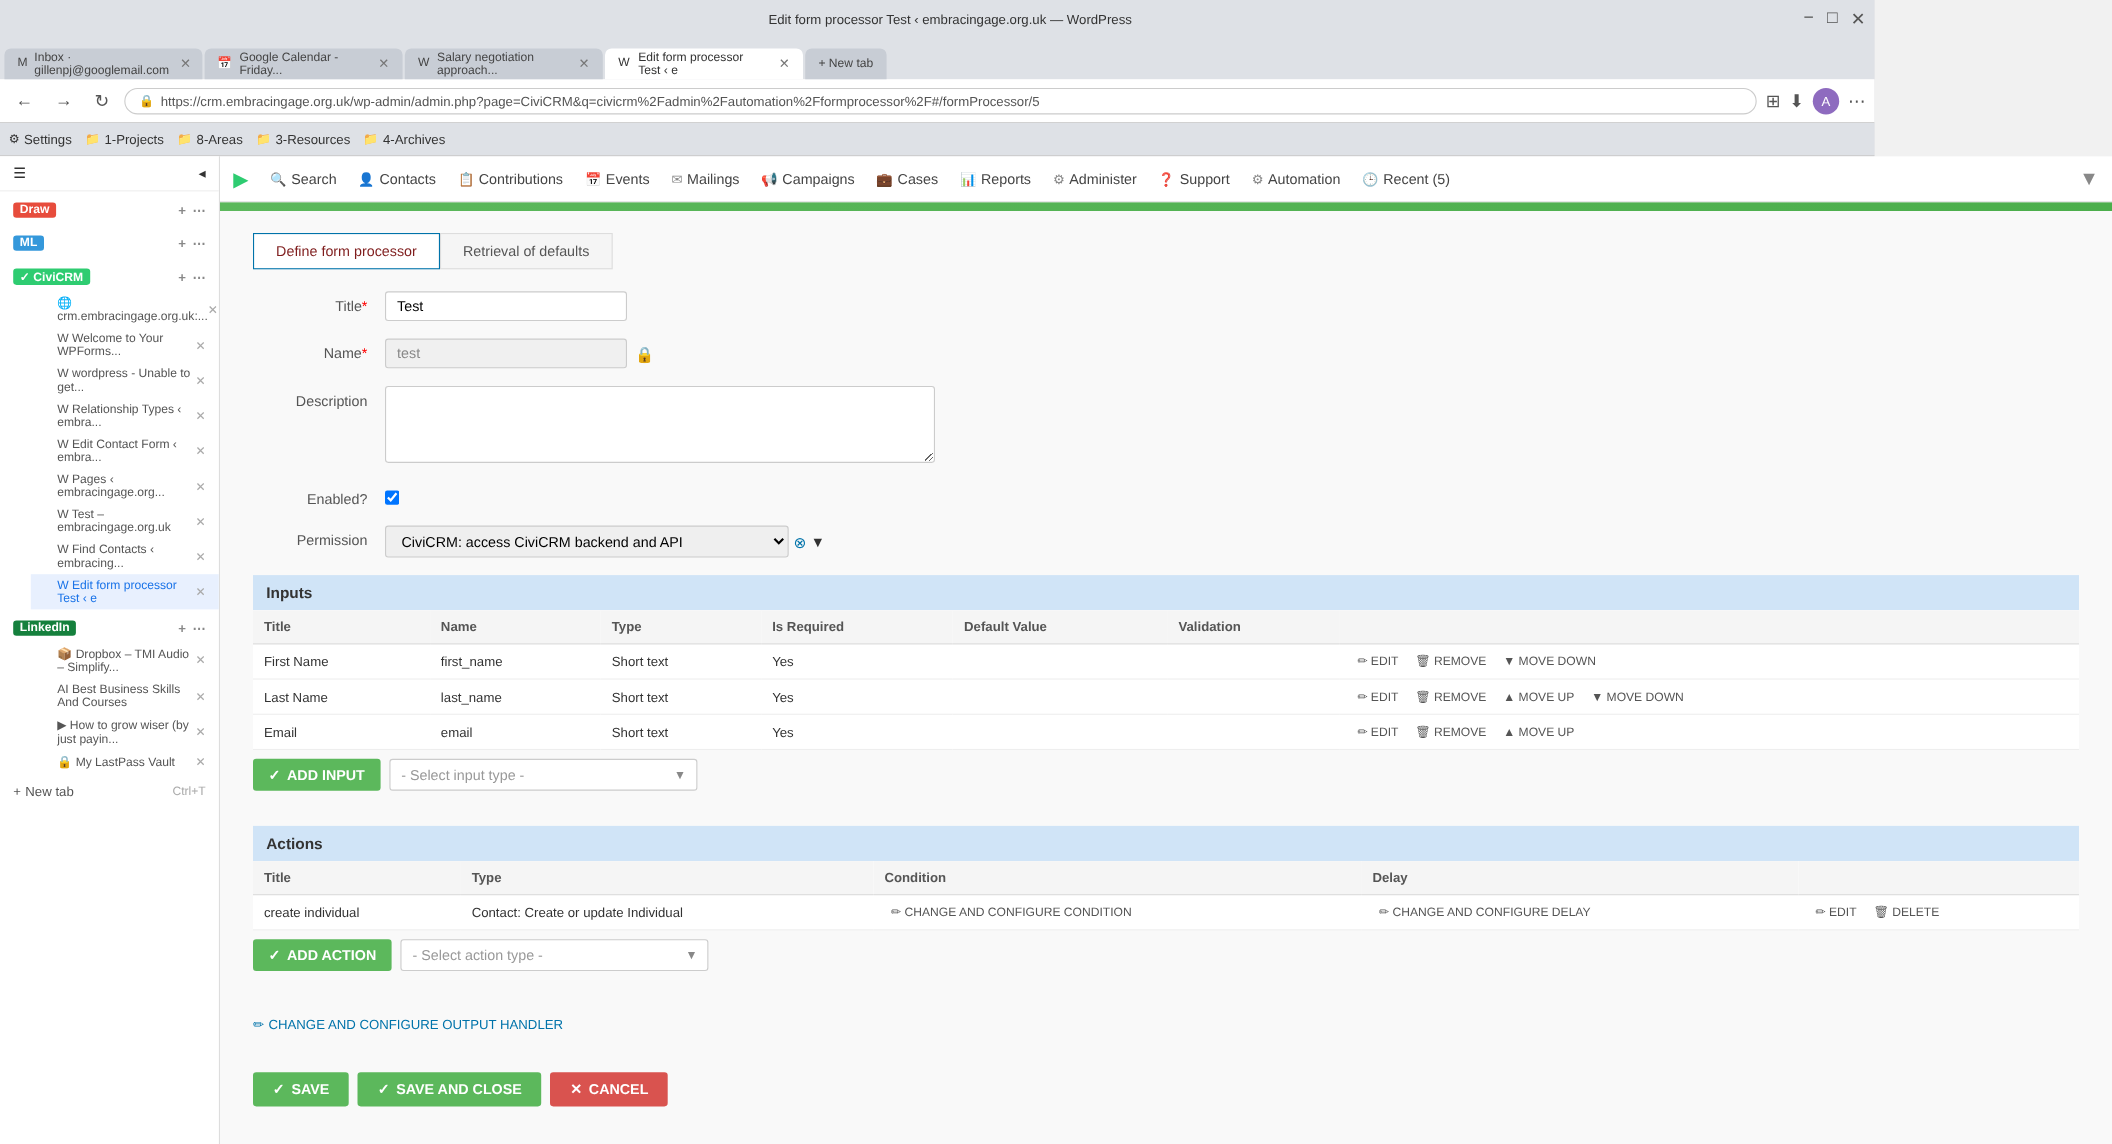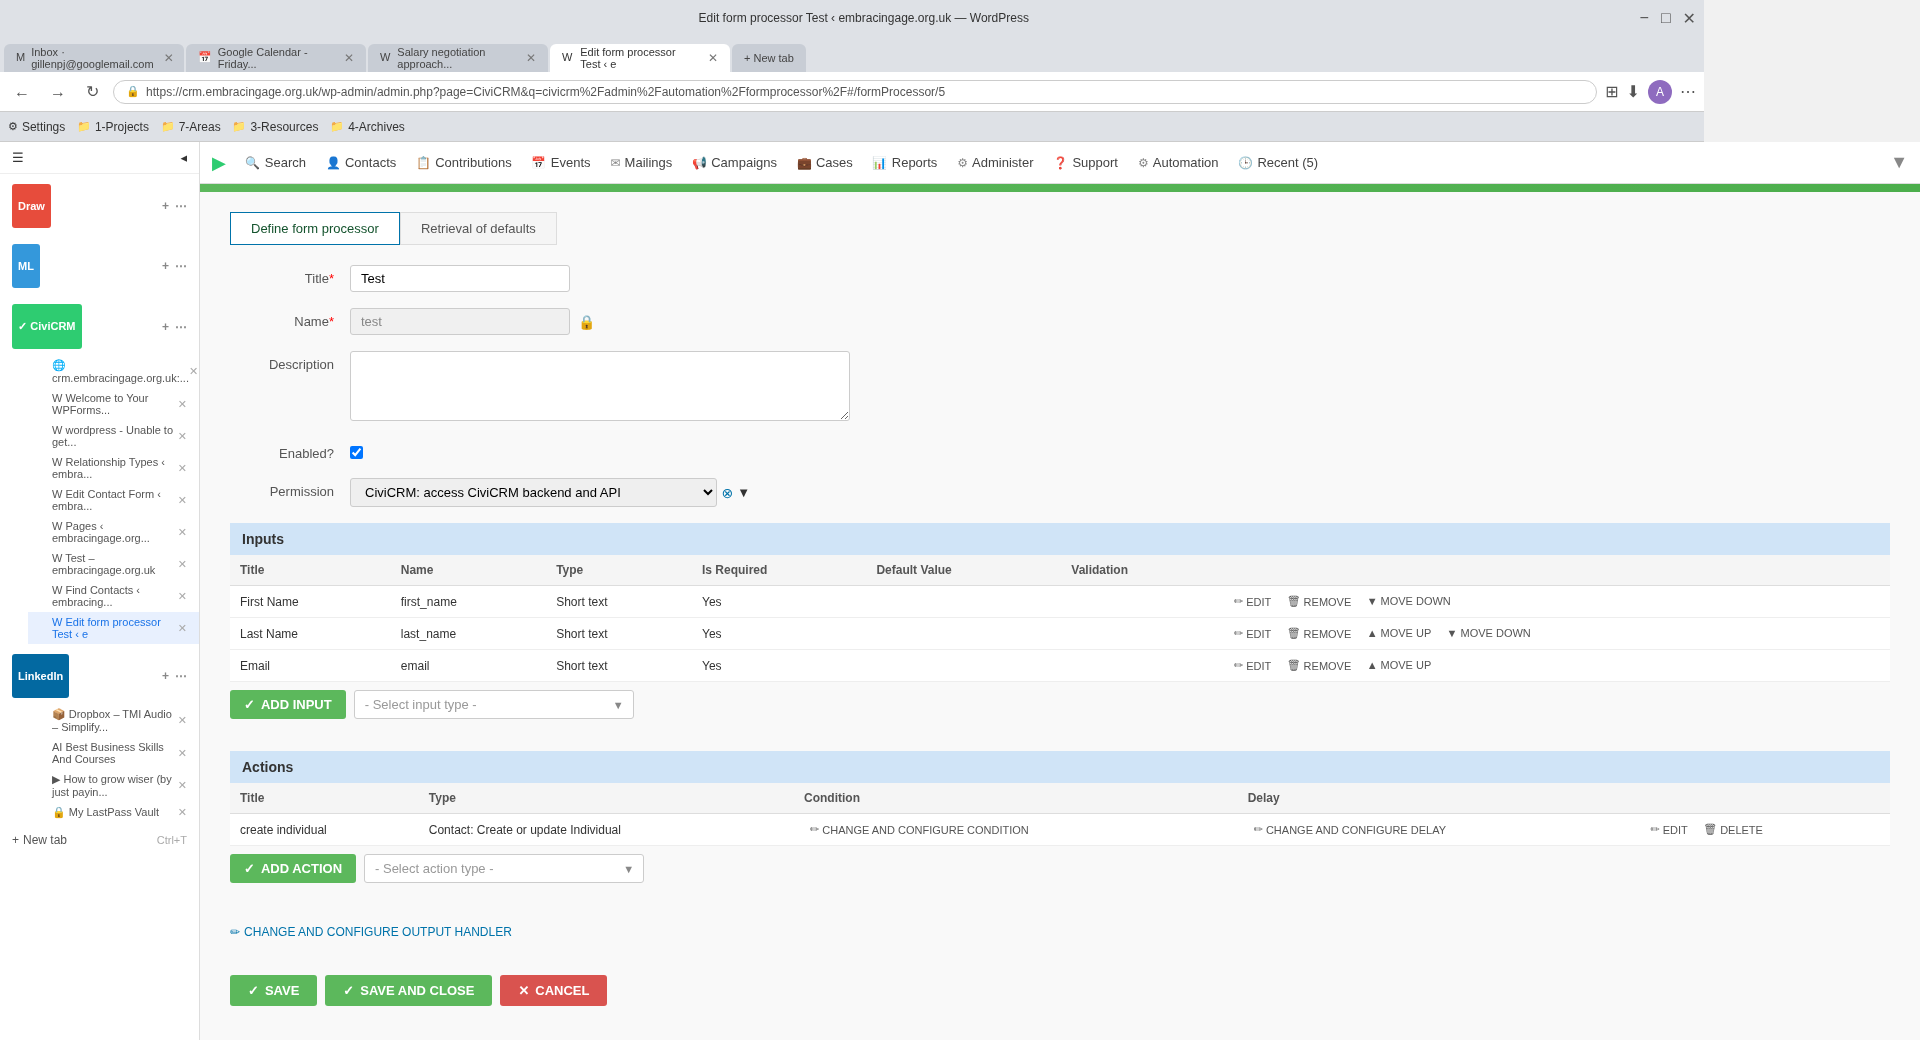--- a/index.html
+++ b/index.html
@@ -30,21 +30,21 @@
     .tab-favicon { width: 14px; height: 14px; font-size: 11px; }
 
     
     .app-layout { display: flex; width: 1920px; height: calc(1040px - 142px); }
 
     
     .sidebar { width: 200px; background: #fff; border-right: 1px solid #ddd; overflow-y: auto; flex-shrink: 0; }
     .sidebar-header { display: flex; align-items: center; justify-content: space-between; padding: 8px 12px; border-bottom: 1px solid #eee; }
     .sidebar-group { margin: 4px 0; }
     .sidebar-group-label { padding: 6px 12px; font-size: 12px; font-weight: bold; color: #333; display: flex; align-items: center; justify-content: space-between; cursor: pointer; }
-    .sidebar-group-label .group-tag { padding: 16px 6px; border-radius: 3px; color: #fff; font-size: 11px; }
+    .sidebar-group-label .group-tag { padding: 1px 6px; border-radius: 3px; color: #fff; font-size: 11px; }
     .sidebar-group-label .group-actions { display: flex; gap: 6px; color: #888; font-size: 12px; }
     .sidebar-item { padding: 4px 12px 4px 24px; font-size: 11px; color: #555; cursor: pointer; display: flex; align-items: center; justify-content: space-between; margin-left: 28px; }
     .sidebar-item .item-actions { display: flex; gap: 4px; color: #aaa; font-size: 11px; }
     .sidebar-item.active-tab { background: #e8f0fe; color: #1a73e8; }
     .new-tab-btn { padding: 6px 12px; font-size: 12px; color: #555; cursor: pointer; display: flex; align-items: center; gap: 4px; }
 
     
     .content-area { flex: 1; display: flex; flex-direction: column; overflow: hidden; }
 
     
@@ -57,21 +57,21 @@
 
     
     .green-bar { height: 8px; background: linear-gradient(90deg, #5cb85c, #4cae4c); }
 
     
     .page-content { flex: 1; overflow-y: auto; background: #f9f9f9; padding: 20px 30px; }
 
     
     .form-tabs { display: flex; margin-bottom: 20px; }
     .form-tab { padding: 8px 20px; font-size: 13px; cursor: pointer; border: 1px solid #ddd; background: #f5f5f5; color: #555; }
-    .form-tab.active { background: #fff; border-bottom: 1px solid #fff; color: #14532d; border: 1px solid #0073aa; }
+    .form-tab.active { background: #fff; border-bottom: 1px solid #fff; color: #7f1d1d; border: 1px solid #0073aa; }
 
     
     .form-section { max-width: 1200px; }
     .form-row { display: flex; align-items: flex-start; margin-bottom: 16px; }
     .form-label { width: 120px; text-align: right; padding-right: 16px; padding-top: 6px; font-size: 13px; color: #555; flex-shrink: 0; }
     .form-label .required { color: red; }
     .form-control { flex: 1; max-width: 400px; }
     .form-control input[type=text] { width: 100%; padding: 5px 10px; border: 1px solid #ccc; border-radius: 3px; font-size: 13px; }
     .form-control textarea { width: 100%; padding: 5px 10px; border: 1px solid #ccc; border-radius: 3px; font-size: 13px; height: 70px; resize: vertical; }
     .form-control input[type=checkbox] { margin-top: 6px; }
@@ -168,21 +168,21 @@
     <span class="bookmark-item">
       <span class="bookmark-icon">⚙</span>
       <span>Settings</span>
     </span>
     <span class="bookmark-item">
       <span class="bookmark-icon">📁</span>
       <span>1-Projects</span>
     </span>
     <span class="bookmark-item">
       <span class="bookmark-icon">📁</span>
-      <span>7-Areas</span>
+      <span>8-Areas</span>
     </span>
     <span class="bookmark-item">
       <span class="bookmark-icon">📁</span>
       <span>3-Resources</span>
     </span>
     <span class="bookmark-item">
       <span class="bookmark-icon">📁</span>
       <span>4-Archives</span>
     </span>
   </div>
@@ -264,21 +264,21 @@
       </div>
       <div class="sidebar-item active-tab">
         <span>W Edit form processor Test ‹ e</span>
         <span class="item-actions">✕</span>
       </div>
     </div>
 
     <div class="sidebar-group">
       <div class="sidebar-group-label">
         <span style="display:flex;align-items:center;gap:6px;">
-          <span class="group-tag" style="background:#0369a1;">LinkedIn</span>
+          <span class="group-tag" style="background:#15803d;">LinkedIn</span>
         </span>
         <span class="group-actions">
           <span>+</span>
           <span>⋯</span>
         </span>
       </div>
       <div class="sidebar-item">
         <span>📦 Dropbox – TMI Audio – Simplify...</span>
         <span class="item-actions">✕</span>
       </div>

